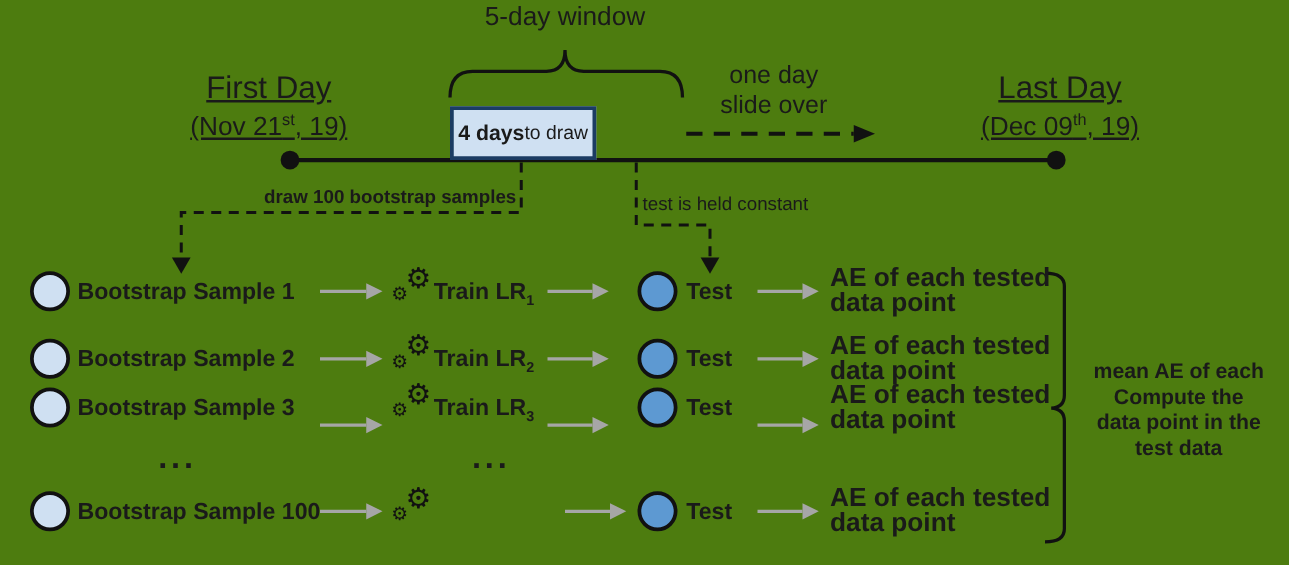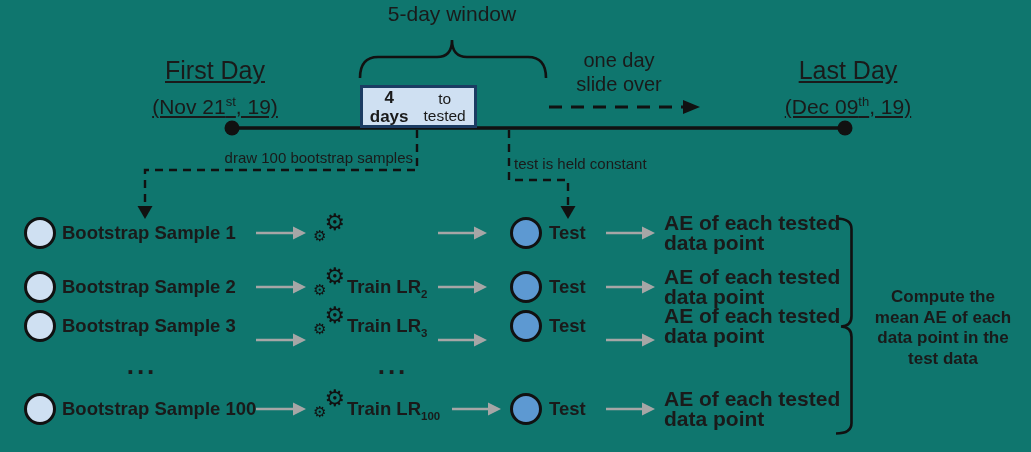--- a/index.html
+++ b/index.html
@@ -1,51 +1,51 @@
 <!DOCTYPE html>
 <html style="--light-blue: #cfe0f2; --medium-blue: #5d99d2; --border-navy: #1b3c63; --arrow-gray: #a6a6a6;"><head>
 <meta charset="utf-8">
 <style>
   html,body{margin:0;padding:0;background:#fff;}
   #canvas{
-    position:relative;width:1031px;height:452px;background:#0f766e;overflow:hidden;
+    position:relative;width:1031px;height:452px;background:#4d7c0f;overflow:hidden;
     font-family:"Liberation Sans",sans-serif;color:#1a1a1a;
   }
   .abs{position:absolute;}
   svg{position:absolute;left:0;top:0;}
 
   
   .k-line{stroke:#111;stroke-width:3.4;fill:none;}
   .k-thin{stroke:#111;stroke-width:2.6;fill:none;}
   .k-dot{fill:#111;}
   .dash{stroke:#111;stroke-width:2.4;fill:none;stroke-dasharray:8 6;}
   .dash-big{stroke:#111;stroke-width:3.2;fill:none;stroke-dasharray:13 9;}
   .k-head{fill:#111;}
   .g-line{stroke:var(--arrow-gray);stroke-width:2.6;fill:none;}
   .g-head{fill:var(--arrow-gray);}
 
   
   .window-label{left:340px;top:2px;width:224px;text-align:center;font-size:21px;}
   .day-block{width:190px;text-align:center;text-decoration:underline;}
   .day-title{font-size:25px;line-height:28px;}
-  .day-date{font-size:21px;line-height:35px;}
+  .day-date{font-size:21px;line-height:24px;}
   .day-date sup{font-size:0.62em;}
   #first-day{left:120px;top:56px;}
   #last-day{left:753px;top:56px;}
   .slide-label{left:556px;top:48px;width:126px;text-align:center;font-size:20px;line-height:24px;}
 
   .win-box{display:flex;justify-content:center;align-items:center;
     border:3px solid var(--border-navy);box-sizing:border-box;text-align:center;}
   #train-box{left:360px;top:85px;width:117px;height:43px;background:var(--light-blue);}
   #test-box{left:474px;top:85px;width:66px;height:43px;background:var(--medium-blue);z-index:2;}
   .box-l1{font-weight:bold;font-size:17px;line-height:19px;}
   .box-l2{font-size:15.5px;line-height:17px;}
 
   .small-note{font-size:15px;}
-  #draw-label{left:190px;top:149px;width:223px;text-align:right;}
+  #draw-label{left:190px;top:149px;width:223px;text-align:right;font-weight:bold;}
   #held-label{left:514px;top:155px;width:180px;text-align:left;}
 
   
   .row{left:0;width:1031px;height:42px;}
   .circ{position:absolute;width:32px;height:32px;top:5px;border-radius:50%;
     border:3px solid #111;box-sizing:border-box;}
   .sample-circ{left:24px;background:var(--light-blue);}
   .test-circ{left:510px;background:var(--medium-blue);}
   .row-text{position:absolute;top:0;line-height:42px;font-weight:bold;font-size:18.5px;white-space:nowrap;}
   .sample-label{left:62px;}
@@ -128,33 +128,34 @@
     <div class="day-date"><span>(Dec 09</span><sup>th</sup><span>, 19)</span></div>
   </div>
 
   <div class="abs slide-label">
     <div>one day</div>
     <div>slide over</div>
   </div>
 
   <div class="abs win-box" id="train-box">
     <div class="box-l1">4 days</div>
-    <div class="box-l2">to tested</div>
+    <div class="box-l2">to draw</div>
   </div>
 
   <div class="abs small-note" id="draw-label">draw 100 bootstrap samples</div>
   <div class="abs small-note" id="held-label">test is held constant</div>
 
   <div class="abs row" id="row-1">
     <div class="circ sample-circ"></div>
     <div class="row-text sample-label">Bootstrap Sample 1</div>
     <div class="gear-wrap">
         <span class="gear-small">⚙</span>
         <span class="gear-big">⚙</span>
       </div>
+    <div class="row-text train-label"><span>Train LR</span><sub>1</sub></div>
     <div class="circ test-circ"></div>
     <div class="row-text test-label">Test</div>
     <div class="ae-label">
       <div>AE of each tested</div>
       <div>data point</div>
     </div>
   </div>
 
   <div class="abs row" id="row-2">
     <div class="circ sample-circ"></div>
@@ -191,29 +192,28 @@
   <div class="abs dots" id="dots-samples">...</div>
   <div class="abs dots" id="dots-train">...</div>
 
   <div class="abs row" id="row-100">
     <div class="circ sample-circ"></div>
     <div class="row-text sample-label">Bootstrap Sample 100</div>
     <div class="gear-wrap">
         <span class="gear-small">⚙</span>
         <span class="gear-big">⚙</span>
       </div>
-    <div class="row-text train-label"><span>Train LR</span><sub>100</sub></div>
     <div class="circ test-circ"></div>
     <div class="row-text test-label">Test</div>
     <div class="ae-label">
       <div>AE of each tested</div>
       <div>data point</div>
     </div>
   </div>
 
   <div class="abs aggregate">
+    <div>mean AE of each</div>
     <div>Compute the</div>
-    <div>mean AE of each</div>
     <div>data point in the</div>
     <div>test data</div>
   </div>
 
 </div>
 
 </body></html>

